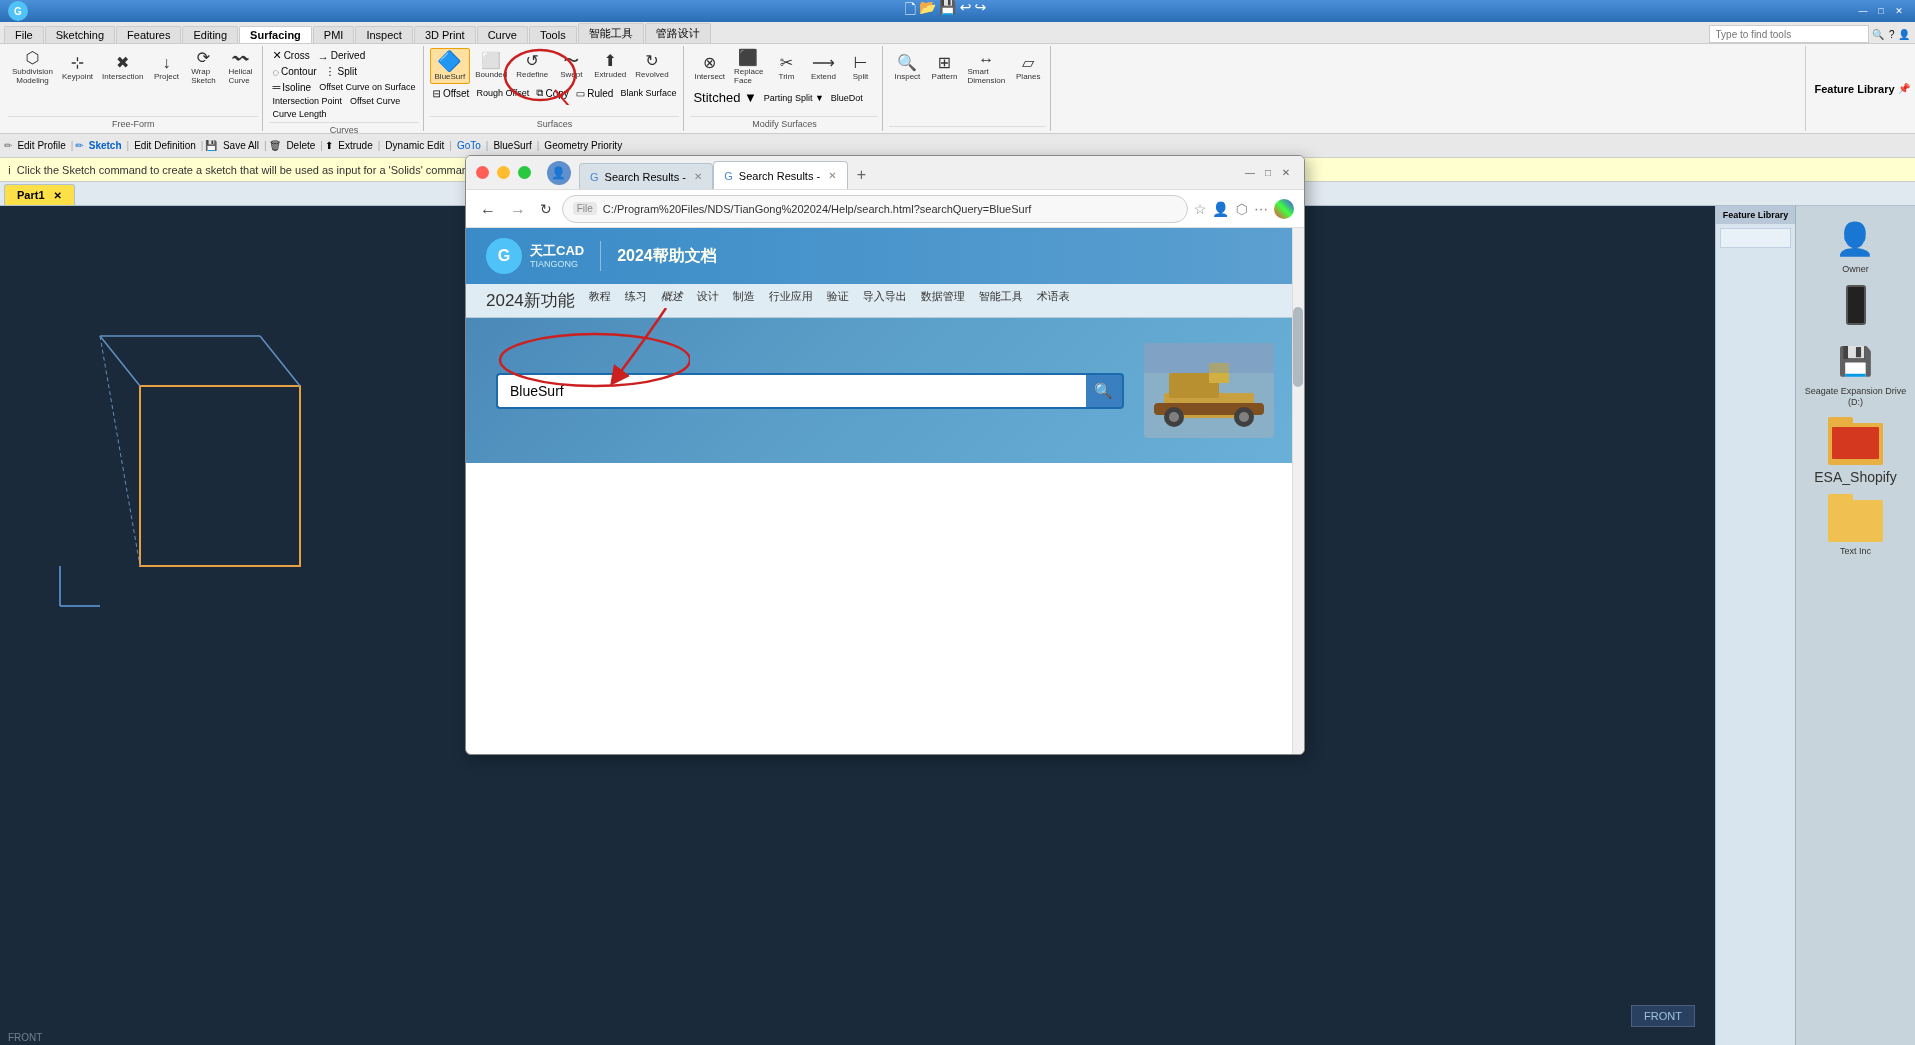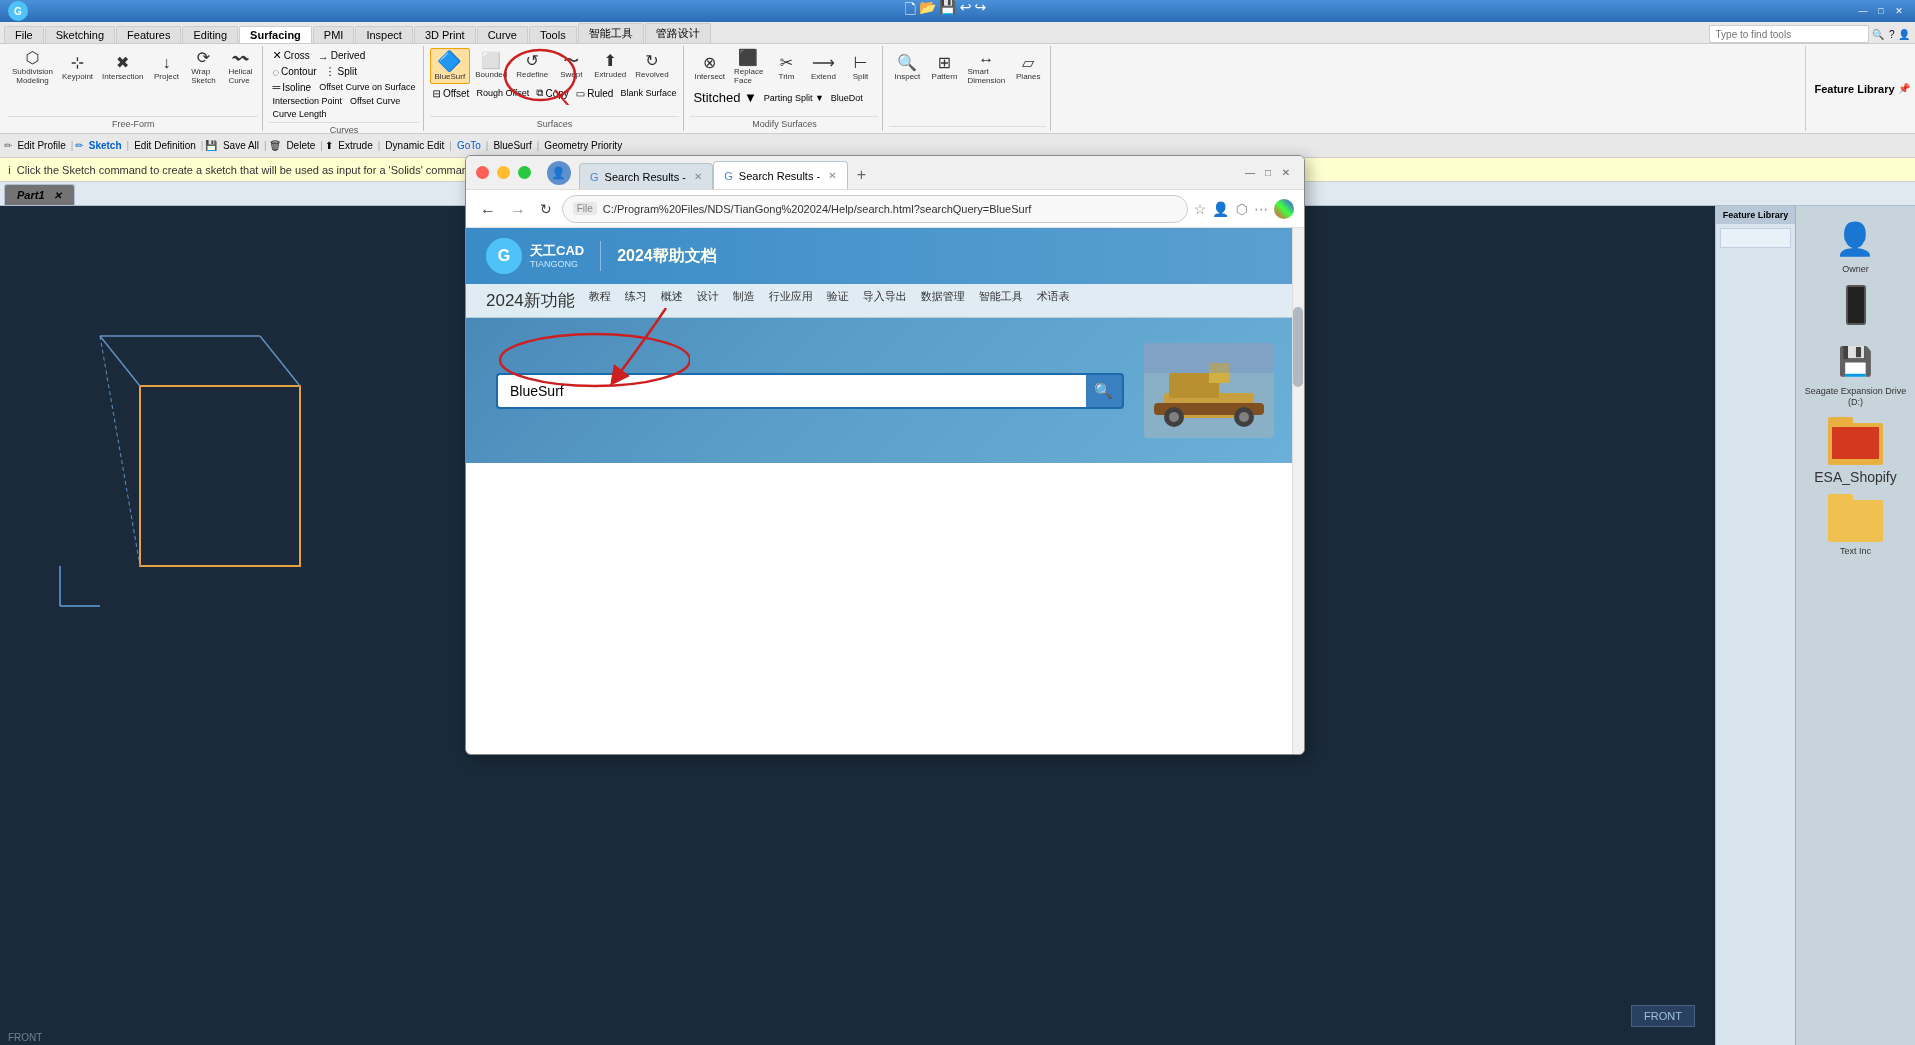--- a/index.html
+++ b/index.html
@@ -45,21 +45,21 @@
     #tab-bar {
       width: 100%; height: 24px; background: #e0e8f0;
       border-bottom: 1px solid #b0c0d0; display: flex; align-items: flex-end;
       padding: 0 4px;
     }
     .tab-item {
       padding: 4px 12px; font-size: 11px; cursor: pointer;
       background: #d0dce8; border: 1px solid #b0c0d0; border-bottom: none;
       border-radius: 3px 3px 0 0; margin-right: 2px;
     }
-    .tab-item.active { background: #737373; font-weight: bold; font-style: italic; }
+    .tab-item.active { background: #fde047; font-weight: bold; }
 
     
     #main-content {
       display: flex; width: 100%;
       height: calc(1045px - 22px - 22px - 90px - 24px - 24px - 22px);
       position: relative;
     }
 
     
     #cad-viewport {
@@ -482,21 +482,21 @@
         </div>
         <div style="width:1px;height:30px;background:rgba(255,255,255,0.4);margin:0 8px;"></div>
         <div style="color:#ffe;font-size:16px;font-weight:bold;">2024帮助文档</div>
       </div>
     </div>
 
     <div style="background:#e0ecf4;padding:5px 20px;display:flex;gap:14px;border-bottom:1px solid #b8ccd8;flex-wrap:wrap;">
       <span style="font-size:17px;color:#333;cursor:pointer;">2024新功能</span>
       <span style="font-size:11px;color:#333;cursor:pointer;text-align:right;">教程</span>
       <span style="font-size:11px;color:#333;cursor:pointer;">练习</span>
-      <span style="font-size:11px;color:#333;cursor:pointer;">概述</span>
+      <span style="font-size:11px;color:#333;cursor:pointer;font-style:italic;">概述</span>
       <span style="font-size:11px;color:#333;cursor:pointer;">设计</span>
       <span style="font-size:11px;color:#333;cursor:pointer;">制造</span>
       <span style="font-size:11px;color:#333;cursor:pointer;">行业应用</span>
       <span style="font-size:11px;color:#333;cursor:pointer;">验证</span>
       <span style="font-size:11px;color:#333;cursor:pointer;">导入导出</span>
       <span style="font-size:11px;color:#333;cursor:pointer;">数据管理</span>
       <span style="font-size:11px;color:#333;cursor:pointer;">智能工具</span>
       <span style="font-size:11px;color:#333;cursor:pointer;">术语表</span>
     </div>
 

